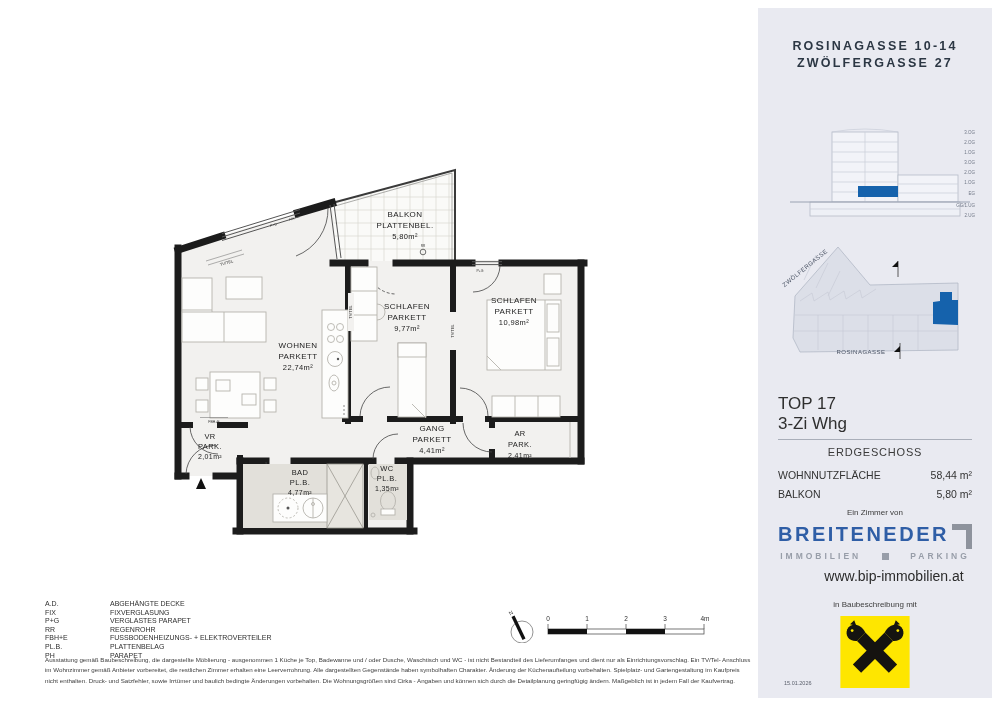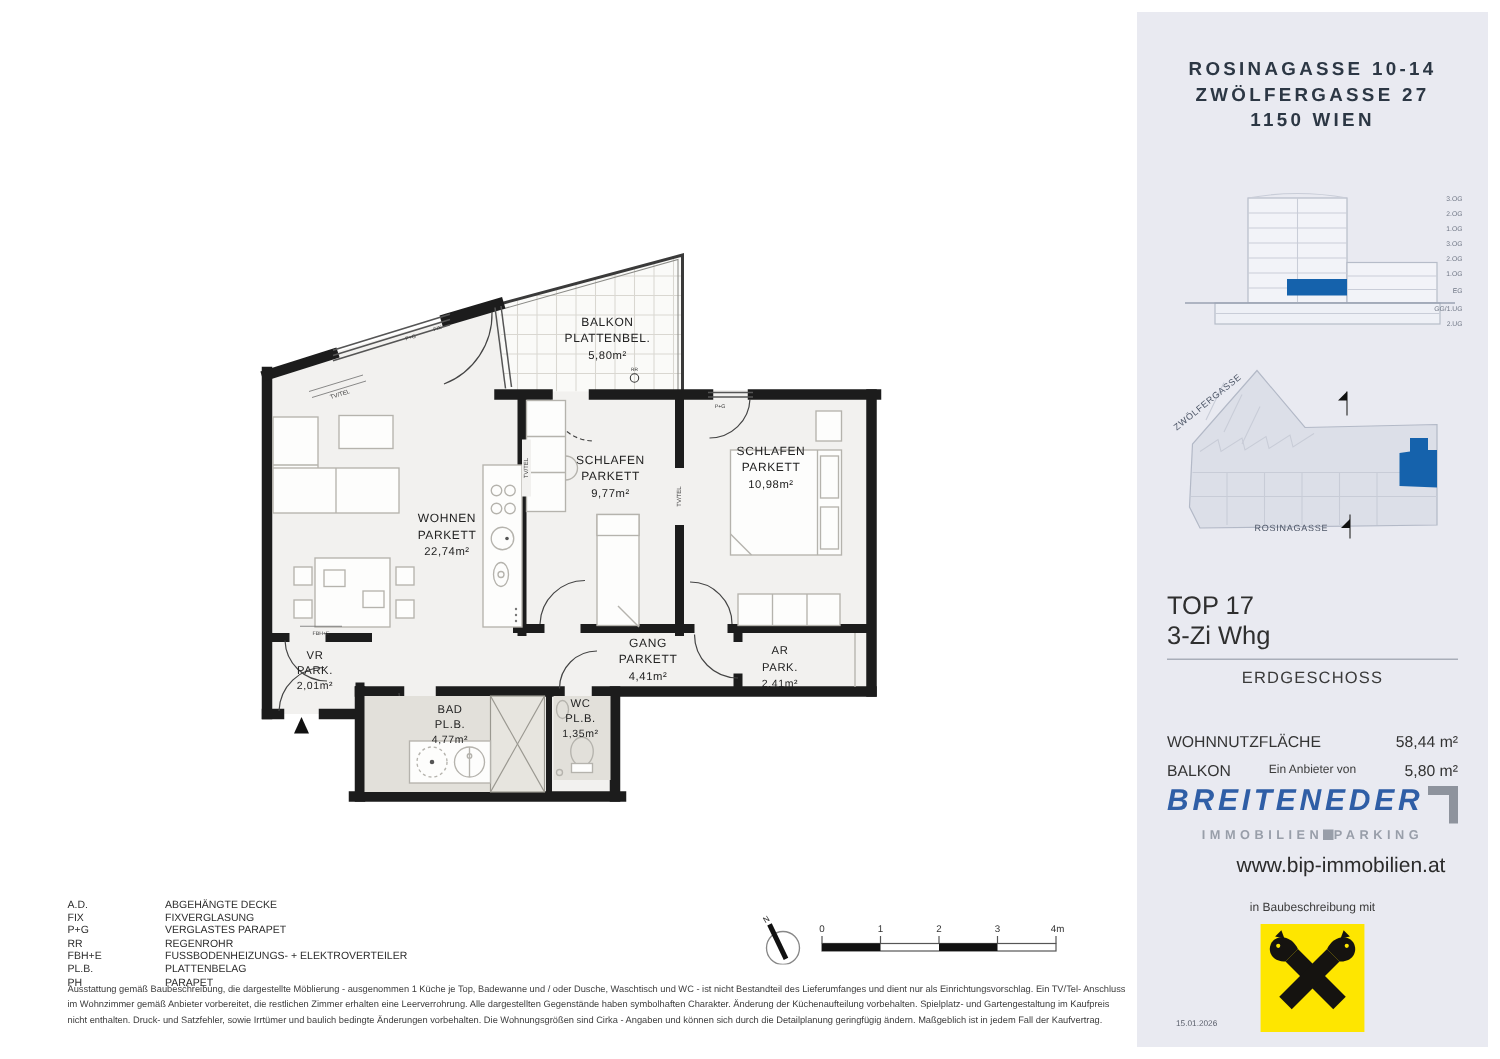--- a/index.html
+++ b/index.html
@@ -8,29 +8,29 @@
   .abs{position:absolute;}
 
   
   .sidebar{position:absolute;left:758px;top:8px;width:234px;height:690px;background:#e9eaf1;}
   .addr{margin-top:30px;text-align:center;font-size:12.5px;font-weight:bold;
         letter-spacing:2.2px;color:#2c3744;line-height:17px;}
   .unit-block{position:absolute;left:20px;right:20px;top:386px;}
   .unit-row{display:flex;justify-content:space-between;align-items:baseline;
             font-size:17px;color:#2f2f2f;padding-bottom:5px;border-bottom:1px solid #a9aeb9;flex-direction:column;}
   .unit-floor{margin-top:6px;font-size:11px;letter-spacing:.8px;color:#3a3a3a;text-align:center;}
-  .metrics{margin-top:28px;font-size:10.5px;color:#333;}
+  .metrics{margin-top:8px;font-size:10.5px;color:#333;}
   .metric-row{display:flex;justify-content:space-between;line-height:19px;}
   .branding{position:absolute;left:0;right:0;top:500px;text-align:center;}
   .proj{font-size:8px;color:#3c3c3c;}
-  .brand-row{margin-top:6px;display:inline-flex;align-items:flex-start;font-style:italic;}
+  .brand-row{margin-top:6px;display:inline-flex;align-items:flex-start;}
   .brand-name{font-size:20px;font-weight:bold;letter-spacing:2.5px;color:#2f5ea6;line-height:22px;}
   .brand-bracket{width:14px;height:19px;border-top:6px solid #8e939d;border-right:6px solid #8e939d;
                  margin-left:3px;margin-top:1px;}
-  .tagline{margin-top:2px;display:flex;justify-content:center;align-items:center;gap:0;
+  .tagline{margin-top:2px;display:flex;justify-content:center;align-items:center;gap:21px;
            font-size:8.5px;font-weight:600;letter-spacing:3px;color:#989ea9;}
   .tag-square{width:7px;height:7px;background:#989ea9;}
   .brand-url{margin-top:7px;font-size:14px;color:#2b2b2b;padding-left:38px;}
   .partner{margin-top:16px;font-size:8px;color:#3c3c3c;}
   .raiff{margin-top:7px;}
   .date{position:absolute;left:26px;top:672px;font-size:5.5px;color:#5a5f6b;}
 
   
   .legend{position:absolute;left:45px;top:600px;font-size:7px;color:#2e2e2e;line-height:8.6px;}
   .legend .abbr{display:inline-block;width:65px;}
@@ -301,21 +301,20 @@
     <div>Ausstattung gemäß Baubeschreibung, die dargestellte Möblierung - ausgenommen 1 Küche je Top, Badewanne und / oder Dusche, Waschtisch und WC - ist nicht Bestandteil des Lieferumfanges und dient nur als Einrichtungsvorschlag. Ein TV/Tel- Anschluss</div>
     <div>im Wohnzimmer gemäß Anbieter vorbereitet, die restlichen Zimmer erhalten eine Leerverrohrung. Alle dargestellten Gegenstände haben symbolhaften Charakter. Änderung der Küchenaufteilung vorbehalten. Spielplatz- und Gartengestaltung im Kaufpreis</div>
     <div>nicht enthalten. Druck- und Satzfehler, sowie Irrtümer und baulich bedingte Änderungen vorbehalten. Die Wohnungsgrößen sind Cirka - Angaben und können sich durch die Detailplanung geringfügig ändern. Maßgeblich ist in jedem Fall der Kaufvertrag.</div>
   </div>
 
   <div class="sidebar">
 
     <div class="addr">
       <div>ROSINAGASSE 10-14</div>
       <div>ZWÖLFERGASSE 27</div>
-      <div>1150 WIEN</div>
     </div>
 
     <svg class="abs" style="left:12px;top:112px;" width="210" height="105" viewBox="0 0 210 105">
       <g fill="#f2f3f8" stroke="#b6bcc9" stroke-width="0.8">
         <rect x="62" y="12" width="66" height="70"></rect>
         <rect x="128" y="55" width="60" height="27"></rect>
         <rect x="40" y="82" width="150" height="14" fill="#eef0f6"></rect>
       </g>
       <g stroke="#c9cdd8" stroke-width="0.7">
         <path d="M62,12 Q95,6 128,12" fill="none"></path>
@@ -385,21 +384,21 @@
           <span>58,44 m²</span>
         </div>
         <div class="metric-row">
           <span>BALKON</span>
           <span>5,80 m²</span>
         </div>
       </div>
     </div>
 
     <div class="branding">
-      <div class="proj">Ein Anbieter von</div>
+      <div class="proj">Ein Zimmer von</div>
       <div class="brand-row">
         <span class="brand-name">BREITENEDER</span>
         <span class="brand-bracket"></span>
       </div>
       <div class="tagline">
         <span>IMMOBILIEN</span>
         <span class="tag-square"></span>
         <span>PARKING</span>
       </div>
       <div class="brand-url">www.bip-immobilien.at</div>

